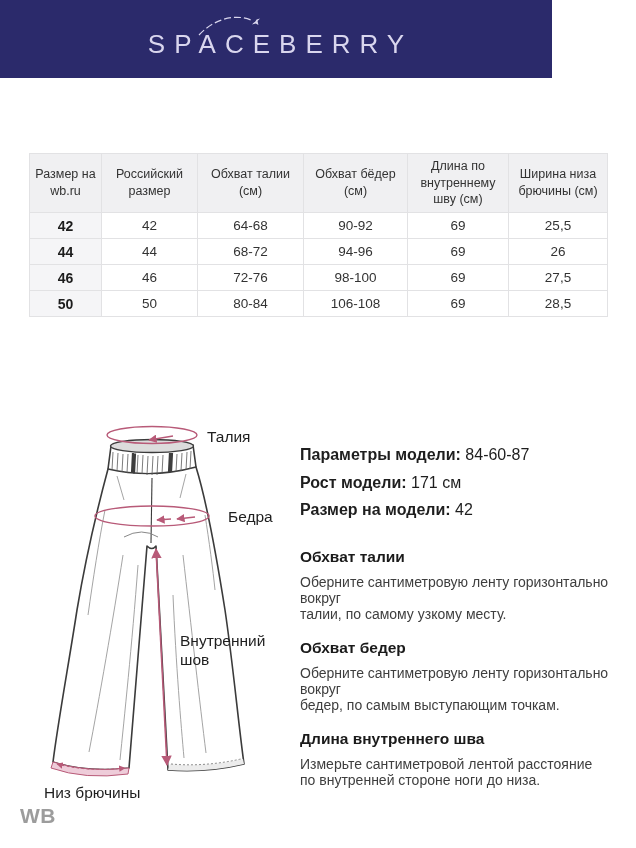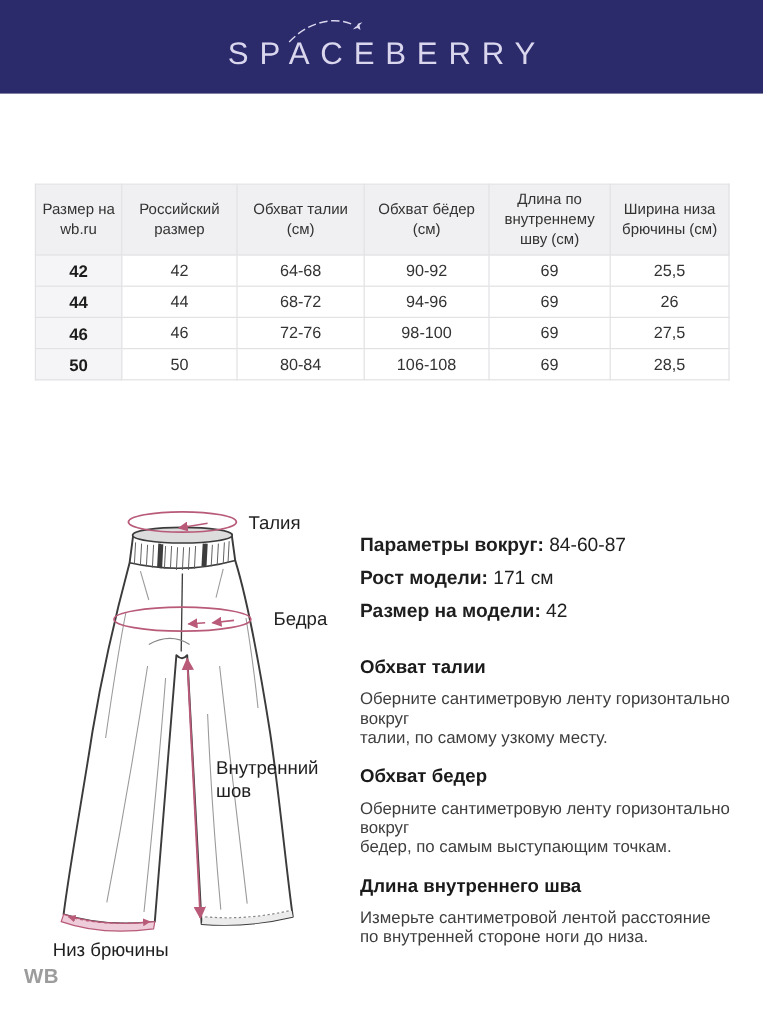--- a/index.html
+++ b/index.html
@@ -3,21 +3,21 @@
 <meta charset="utf-8">
 <style>
   * { margin:0; padding:0; box-sizing:border-box; }
   html,body { background:#fff; }
   .page {
     position:relative; width:636px; height:848px; background:#ffffff;
     font-family:"Liberation Sans", sans-serif; color:#222; overflow:hidden;
   }
   
   .brand-header {
-    position:absolute; left:0; top:0; width:636px; height:78px;
+    position:absolute; left:0; top:0; width:552px; height:78px;
     background:#2b2a6b; display:flex; align-items:center; justify-content:center;
   }
   .logo-wrap { position:relative; display:inline-block; padding-top:10px; }
   .logo-text {
     font-family:"Liberation Sans", sans-serif; font-size:26px; font-weight:400;
     letter-spacing:9px; color:#d9d6ee; padding-left:9px;
   }
   .comet { position:absolute; left:56px; top:-8px; width:72px; height:28px; }
   
   .size-table {
@@ -48,21 +48,21 @@
   .info-col { position:absolute; left:300px; top:441px; width:332px; }
   .model-info { margin-bottom:24px; }
   .model-line { font-size:16px; line-height:27.5px; color:#1e1e1e; }
   .model-line .lbl { font-weight:700; }
   .model-line .val { font-weight:400; }
   .measure-section { margin-bottom:17px; }
   .measure-title { font-size:15.5px; font-weight:700; color:#1a1a1a; margin-bottom:8px; }
   .measure-desc  { font-size:14px; line-height:16px; color:#3e3e3e; white-space:pre-line; }
   
   .watermark {
-    position:absolute; left:20px; top:804px; font-size:17px; font-weight:600;
+    position:absolute; left:20px; top:804px; font-size:21px; font-weight:600;
     color:#9c9c9c; letter-spacing:0.5px;
   }
 </style>
 </head>
 <body>
 
 <div class="page">
 
   <div class="brand-header">
     <div class="logo-wrap">
@@ -193,21 +193,21 @@
   </div>
 
   <div class="diag-label lbl-waist">Талия</div>
   <div class="diag-label lbl-hips">Бедра</div>
   <div class="diag-label lbl-inseam">Внутренний шов</div>
   <div class="diag-label lbl-hem">Низ брючины</div>
 
   <div class="info-col">
     <div class="model-info">
       <div class="model-line">
-        <span class="lbl">Параметры вокруг:</span>
+        <span class="lbl">Параметры модели:</span>
         <span class="val">84-60-87</span>
       </div>
       <div class="model-line">
         <span class="lbl">Рост модели:</span>
         <span class="val">171 см</span>
       </div>
       <div class="model-line">
         <span class="lbl">Размер на модели:</span>
         <span class="val">42</span>
       </div>

